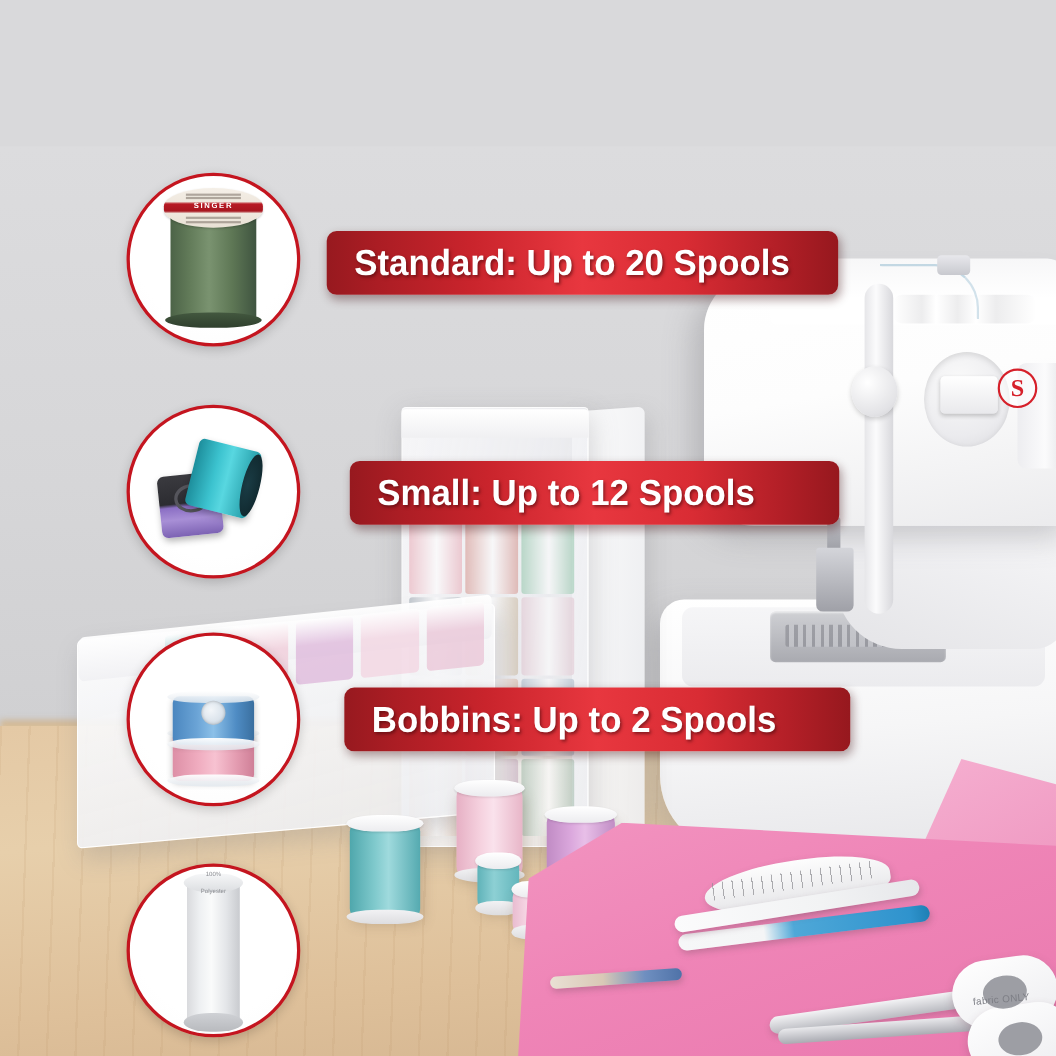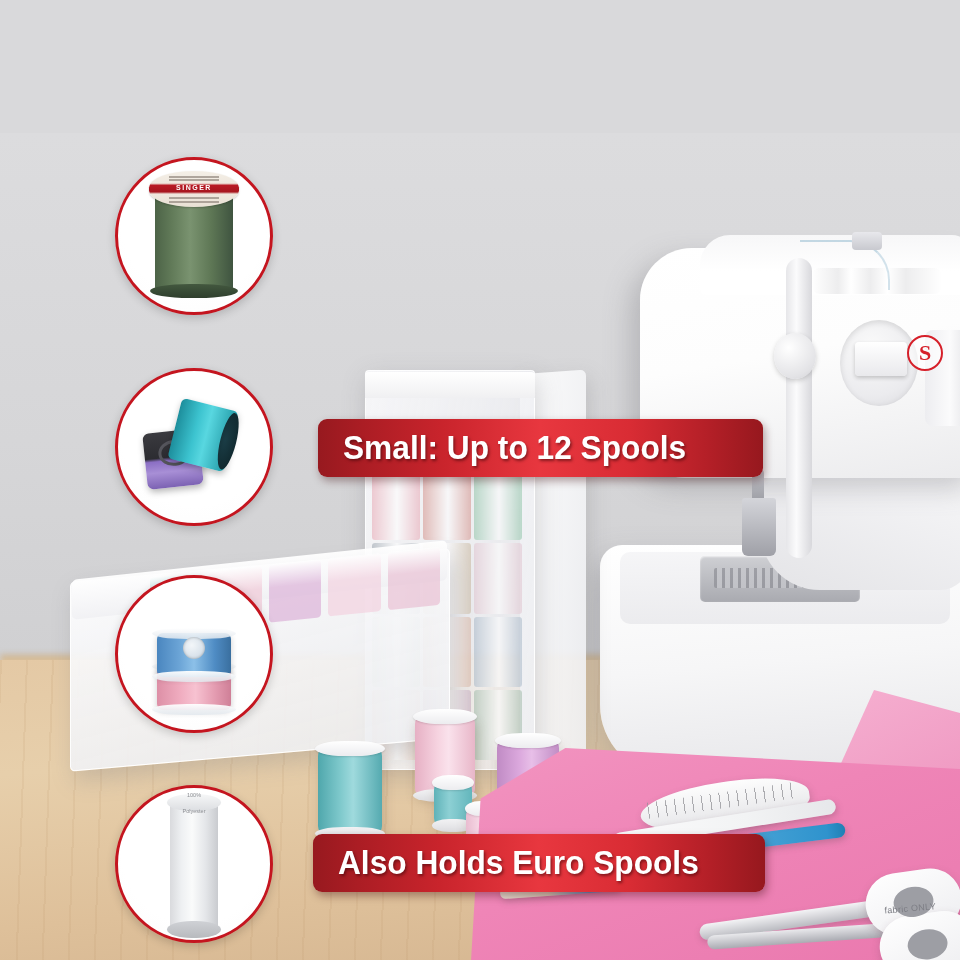--- a/index.html
+++ b/index.html
@@ -544,41 +544,44 @@
     <div class="green-spool">
       <div class="singer-label">
         <div class="lbl-line" style="top:5px;"></div>
         <div class="lbl-line" style="top:8px;"></div>
         <div class="singer-label-text">SINGER</div>
         <div class="lbl-line" style="top:26px;"></div>
         <div class="lbl-line" style="top:30px;"></div>
       </div>
     </div>
   </div>
+  <div class="banner" style="left:297px;top:210px;width:465px;">
+    <span>Standard: Up to 20 Spools</span>
+  </div>
 
   <div class="circle" style="left:115px;top:368px;width:158px;height:158px;">
     <div class="small-purple"></div>
     <div class="small-teal"></div>
   </div>
   <div class="banner" style="left:318px;top:419px;width:445px;">
     <span>Small: Up to 12 Spools</span>
   </div>
 
   <div class="circle" style="left:115px;top:575px;width:158px;height:158px;">
     <div class="bobbin bobbin-pink"></div>
     <div class="bobbin bobbin-blue"></div>
     <div class="bobbin-hole"></div>
+  </div>
+  <div class="banner" style="left:313px;top:625px;width:460px;">
+    <span>Bobbins: Up to 2 Spools</span>
   </div>
 
   <div class="circle" style="left:115px;top:785px;width:158px;height:158px;">
     <div class="euro-spool">
       <div class="euro-cap top">
         <div class="euro-text">100%</div>
       </div>
       <div class="euro-text" style="top:6px;">Polyester</div>
       <div class="euro-cap bot"></div>
     </div>
   </div>
-  <div class="banner" style="left:313px;top:834px;width:452px;">
-    <span>Also Holds Euro Spools</span>
-  </div>
 
 </div>
 
 </body></html>

